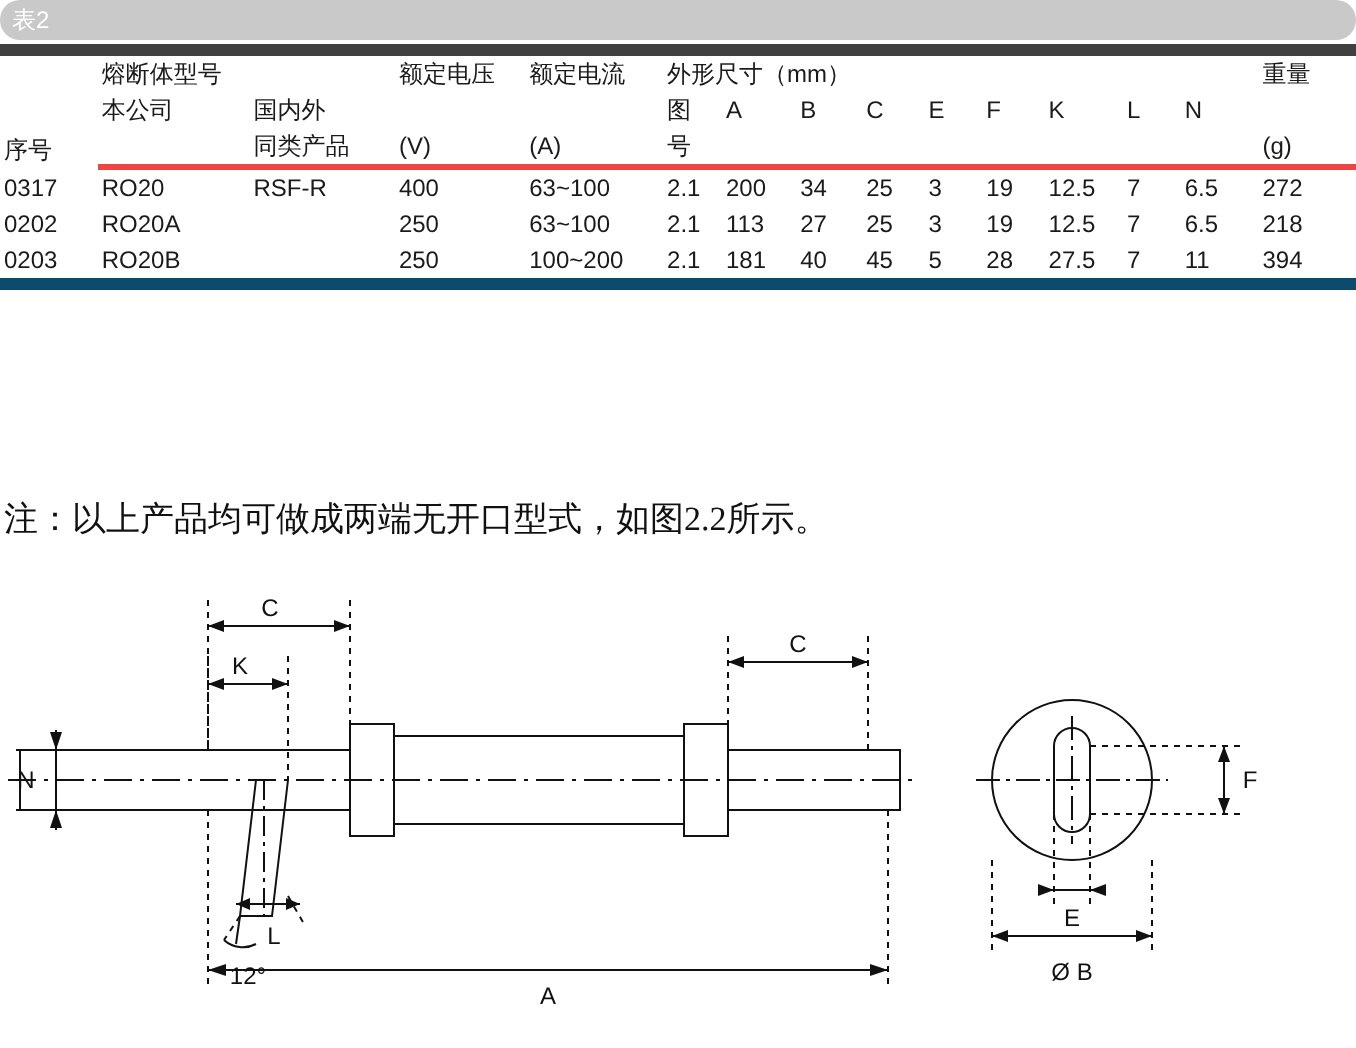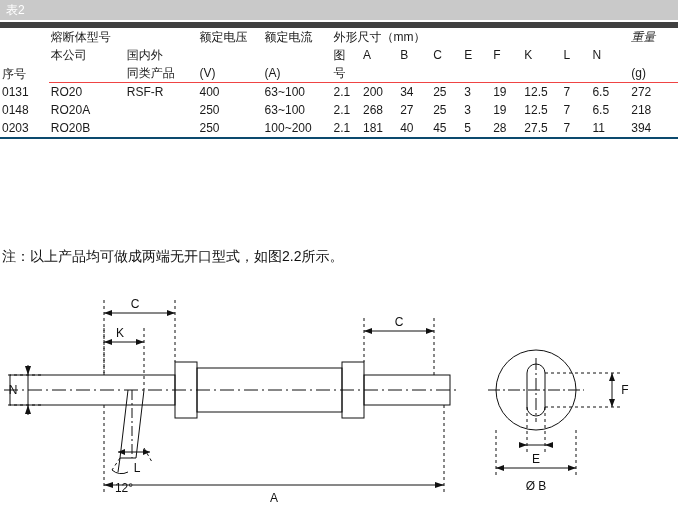--- a/index.html
+++ b/index.html
@@ -23,20 +23,21 @@
     left: 0;
     top: 0;
     width: 678px;
     height: 20px;
     background: #c9c9c9;
     color: #ffffff;
     font-size: 12px;
     line-height: 20px;
     padding-left: 6px;
     box-sizing: border-box;
+    border-radius: 10px;
   }
 
   
   .spec-table {
     position: absolute;
     left: 0;
     top: 22px;
     width: 678px;
     border-collapse: collapse;
     font-size: 12px;
@@ -48,50 +49,51 @@
     font-weight: normal;
     vertical-align: bottom;
     white-space: nowrap;
     height: 18px;
     line-height: 18px;
   }
   .rule-top td, .rule-top th {
     border-top: 6px solid #404040;
   }
   .rule-bottom td, .rule-bottom th {
-    border-bottom: 2px solid #0c4a6e;
+    border-bottom: 6px solid #0c4a6e;
   }
   .rule-thin-bottom td, .rule-thin-bottom th {
-    border-bottom: 1px solid #ef4444;
+    border-bottom: 3px solid #ef4444;
   }
 
   
   .c-seq    { width: 46px; }
   .c-ours   { width: 74px; }
   .c-equiv  { width: 70px; margin-top: 13px; }
   .c-volt   { width: 62px; }
   .c-curr   { width: 66px; }
   .c-fig    { width: 26px; }
   .c-a      { width: 34px; }
   .c-b      { width: 30px; }
   .c-cc     { width: 28px; }
   .c-e      { width: 26px; }
   .c-f      { width: 28px; }
   .c-k      { width: 36px; }
   .c-l      { width: 26px; }
   .c-n      { width: 36px; }
-  .c-w      { width: 46px; font-style: italic; }
+  .c-w      { width: 46px; }
 
   
   .note {
     position: absolute;
     left: 2px;
     top: 248px;
-    font-size: 14px;
+    font-size: 17px;
     color: #111;
+    font-family: Liberation Serif, serif;
   }
 
   
   .drawing {
     position: absolute;
     left: 0;
     top: 280px;
     width: 678px;
     height: 244px;
   }
@@ -139,45 +141,45 @@
       <th></th>
       <th></th>
       <th></th>
       <th></th>
       <th></th>
       <th></th>
       <th>(g)</th>
     </tr>
 
     <tr>
-      <td>0131</td>
+      <td>0317</td>
       <td>RO20</td>
       <td>RSF-R</td>
       <td>400</td>
       <td>63~100</td>
       <td>2.1</td>
       <td>200</td>
       <td>34</td>
       <td>25</td>
       <td>3</td>
       <td>19</td>
       <td>12.5</td>
       <td>7</td>
       <td>6.5</td>
       <td>272</td>
     </tr>
 
     <tr>
-      <td>0148</td>
+      <td>0202</td>
       <td>RO20A</td>
       <td></td>
       <td>250</td>
       <td>63~100</td>
       <td>2.1</td>
-      <td>268</td>
+      <td>113</td>
       <td>27</td>
       <td>25</td>
       <td>3</td>
       <td>19</td>
       <td>12.5</td>
       <td>7</td>
       <td>6.5</td>
       <td>218</td>
     </tr>
 

